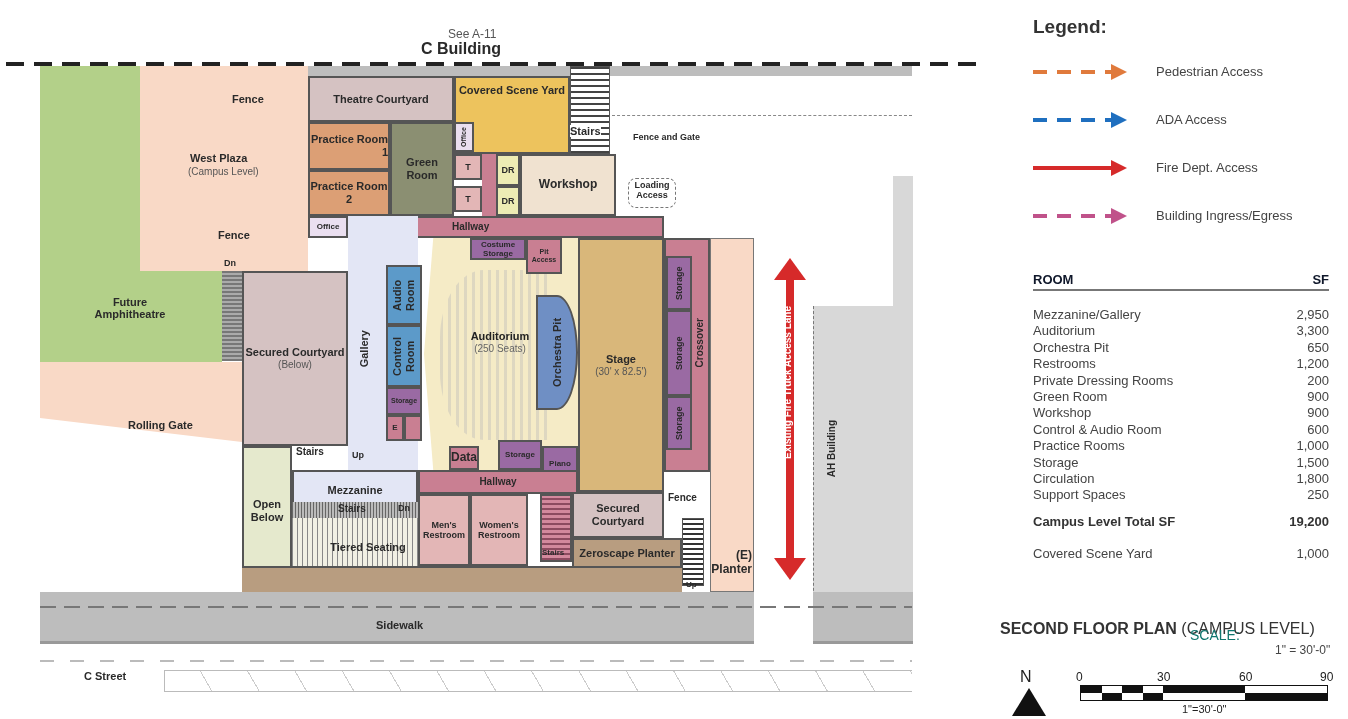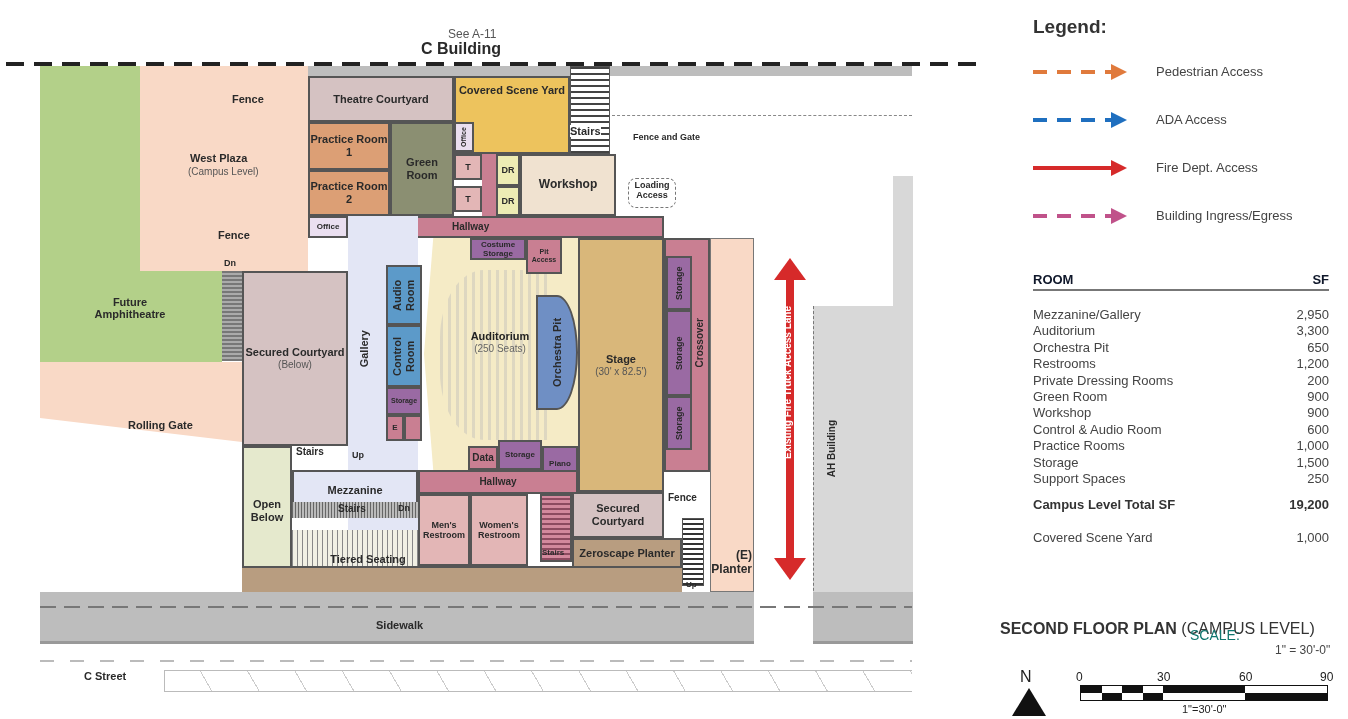--- a/index.html
+++ b/index.html
@@ -69,21 +69,21 @@
   <div class="lbl" style="left:90px;top:296px;width:80px;text-align:center;white-space:normal;">Future Amphitheatre</div>
   <div class="abs" style="left:222px;top:271px;width:20px;height:90px;background:repeating-linear-gradient(0deg,#777 0 2px,#aaa 2px 4px);"></div>
   <div class="lbl" style="left:224px;top:258px;font-size:9px;">Dn</div>
 
   <div class="lbl" style="left:232px;top:93px;">Fence</div>
   <div class="lbl" style="left:218px;top:229px;">Fence</div>
   <div class="lbl" style="left:128px;top:407px;margin-top:12px;">Rolling Gate</div>
 
   <div class="room mauve" style="left:308px;top:76px;width:146px;height:46px;">Theatre Courtyard</div>
   <div class="room yellow" style="left:454px;top:76px;width:116px;height:78px;align-items:flex-start;padding-top:6px;">Covered Scene Yard</div>
-  <div class="room orange" style="left:308px;top:122px;width:82px;height:48px;">Practice Room 1</div>
+  <div class="room orange" style="left:308px;top:122px;width:82px;height:48px;text-align:right;">Practice Room 1</div>
   <div class="room orange" style="left:308px;top:170px;width:82px;height:46px;">Practice Room 2</div>
   <div class="room olive" style="left:390px;top:122px;width:64px;height:94px;">Green Room</div>
   <div class="room office vert" style="left:454px;top:122px;width:20px;height:30px;font-size:7px;">Office</div>
   <div class="room lpink" style="left:454px;top:154px;width:28px;height:26px;font-size:9px;">T</div>
   <div class="room lpink" style="left:454px;top:186px;width:28px;height:26px;font-size:9px;">T</div>
   <div class="abs pink" style="left:482px;top:154px;width:14px;height:62px;"></div>
   <div class="room paleyel" style="left:496px;top:154px;width:24px;height:32px;font-size:9px;">DR</div>
   <div class="room paleyel" style="left:496px;top:186px;width:24px;height:30px;font-size:9px;">DR</div>
   <div class="room beige" style="left:520px;top:154px;width:96px;height:62px;font-size:12px;">Workshop</div>
   <div class="abs" style="left:570px;top:66px;width:40px;height:88px;background:repeating-linear-gradient(0deg,#444 0 2px,#fff 2px 6px);border:1px solid #555;"></div>
@@ -110,21 +110,21 @@
 
   <div class="abs cream" style="left:424px;top:238px;width:154px;height:232px;clip-path:polygon(6% 0,100% 0,100% 100%,6% 100%,0 50%);"></div>
   <div class="abs" style="left:440px;top:270px;width:110px;height:170px;background:repeating-linear-gradient(90deg,#d8d2bf 0 3px,transparent 3px 8px);opacity:.8;border-radius:40% 0 0 40%;"></div>
   <div class="room purple" style="left:470px;top:238px;width:56px;height:22px;font-size:8px;">Costume Storage</div>
   <div class="room pink" style="left:526px;top:238px;width:36px;height:36px;font-size:7px;">Pit Access</div>
   <div class="abs" style="left:440px;top:330px;width:120px;text-align:center;font-weight:bold;font-size:11px;">
     <span>Auditorium</span><br>
     <span class="thin" style="color:#666;font-size:10px;">(250 Seats)</span>
   </div>
   <div class="room orch vert" style="left:536px;top:295px;width:42px;height:115px;border-radius:60% 0 0 60%;">Orchestra Pit</div>
-  <div class="room pink" style="left:468px;top:446px;width:30px;height:24px;font-size:10px;">Data</div>
+  <div class="room pink" style="left:449px;top:446px;width:30px;height:24px;font-size:12px;">Data</div>
   <div class="room purple" style="left:498px;top:440px;width:44px;height:30px;font-size:8px;">Storage</div>
   <div class="room purple" style="left:542px;top:446px;width:36px;height:44px;font-size:8px;">Piano Storage</div>
 
   <div class="room gold" style="left:578px;top:238px;width:86px;height:254px;">
     <span><span>Stage</span><span class="sub">(30' x 82.5')</span></span>
   </div>
   <div class="abs pink" style="left:664px;top:238px;width:46px;height:234px;border:2px solid #555;"></div>
   <div class="room purple vert" style="left:666px;top:256px;width:26px;height:54px;font-size:9px;">Storage</div>
   <div class="room purple vert" style="left:666px;top:310px;width:26px;height:86px;font-size:9px;">Storage</div>
   <div class="room purple vert" style="left:666px;top:396px;width:26px;height:54px;font-size:9px;">Storage</div>
@@ -133,21 +133,21 @@
   <div class="lbl" style="left:668px;top:492px;font-size:10px;">Fence</div>
 
   <div class="room pink" style="left:418px;top:470px;width:160px;height:24px;font-size:10px;">Hallway</div>
   <div class="room lav" style="left:292px;top:470px;width:126px;height:40px;">Mezzanine</div>
   <div class="lbl" style="left:296px;top:446px;font-size:10px;">Stairs</div>
   <div class="lbl" style="left:352px;top:450px;font-size:9px;">Up</div>
   <div class="room paleyel" style="left:242px;top:446px;width:50px;height:130px;font-size:11px;background:#e5e9cd;">Open Below</div>
   <div class="abs" style="left:292px;top:502px;width:126px;height:16px;background:repeating-linear-gradient(90deg,#666 0 1px,#bbb 1px 3px);"></div>
   <div class="lbl" style="left:338px;top:503px;font-size:10px;">Stairs</div>
   <div class="lbl" style="left:398px;top:503px;font-size:9px;">Dn</div>
-  <div class="room" style="left:292px;top:518px;width:152px;height:58px;background:repeating-linear-gradient(90deg,#888 0 1px,#f1f0e4 1px 5px);border:none;margin-top:12px;">Tiered Seating</div>
+  <div class="room" style="left:292px;top:518px;width:152px;height:58px;background:repeating-linear-gradient(90deg,#888 0 1px,#f1f0e4 1px 5px);border:none;">Tiered Seating</div>
   <div class="room lpink" style="left:418px;top:494px;width:52px;height:72px;font-size:9px;">Men's Restroom</div>
   <div class="room lpink" style="left:470px;top:494px;width:58px;height:72px;font-size:9px;">Women's Restroom</div>
   <div class="abs" style="left:540px;top:494px;width:32px;height:68px;background:repeating-linear-gradient(0deg,#8d4b60 0 2px,#d3899d 2px 5px);border:2px solid #555;"></div>
   <div class="lbl" style="left:542px;top:548px;font-size:8px;">Stairs</div>
   <div class="room mauve" style="left:572px;top:492px;width:92px;height:46px;">Secured Courtyard</div>
   <div class="room tan" style="left:572px;top:538px;width:110px;height:30px;">Zeroscape Planter</div>
   <div class="abs tan" style="left:242px;top:566px;width:440px;height:26px;border-top:2px solid #555;"></div>
   <div class="abs" style="left:682px;top:518px;width:22px;height:68px;background:repeating-linear-gradient(0deg,#333 0 2px,#fff 2px 5px);border:1px solid #555;"></div>
   <div class="lbl" style="left:686px;top:580px;font-size:8px;">Up</div>
   <div class="lbl" style="left:708px;top:548px;width:44px;text-align:right;white-space:normal;font-size:12px;">(E) Planter</div>
@@ -233,20 +233,24 @@
     </div>
   <div class="row">
       <span>Practice Rooms</span>
       <span>1,000</span>
     </div>
   <div class="row">
       <span>Storage</span>
       <span>1,500</span>
     </div>
   <div class="row">
+      <span>Circulation</span>
+      <span>1,800</span>
+    </div>
+  <div class="row">
       <span>Support Spaces</span>
       <span>250</span>
     </div>
   <div class="row total">
       <span>Campus Level Total SF</span>
       <span>19,200</span>
     </div>
   <div class="row cov">
       <span>Covered Scene Yard</span>
       <span>1,000</span>

